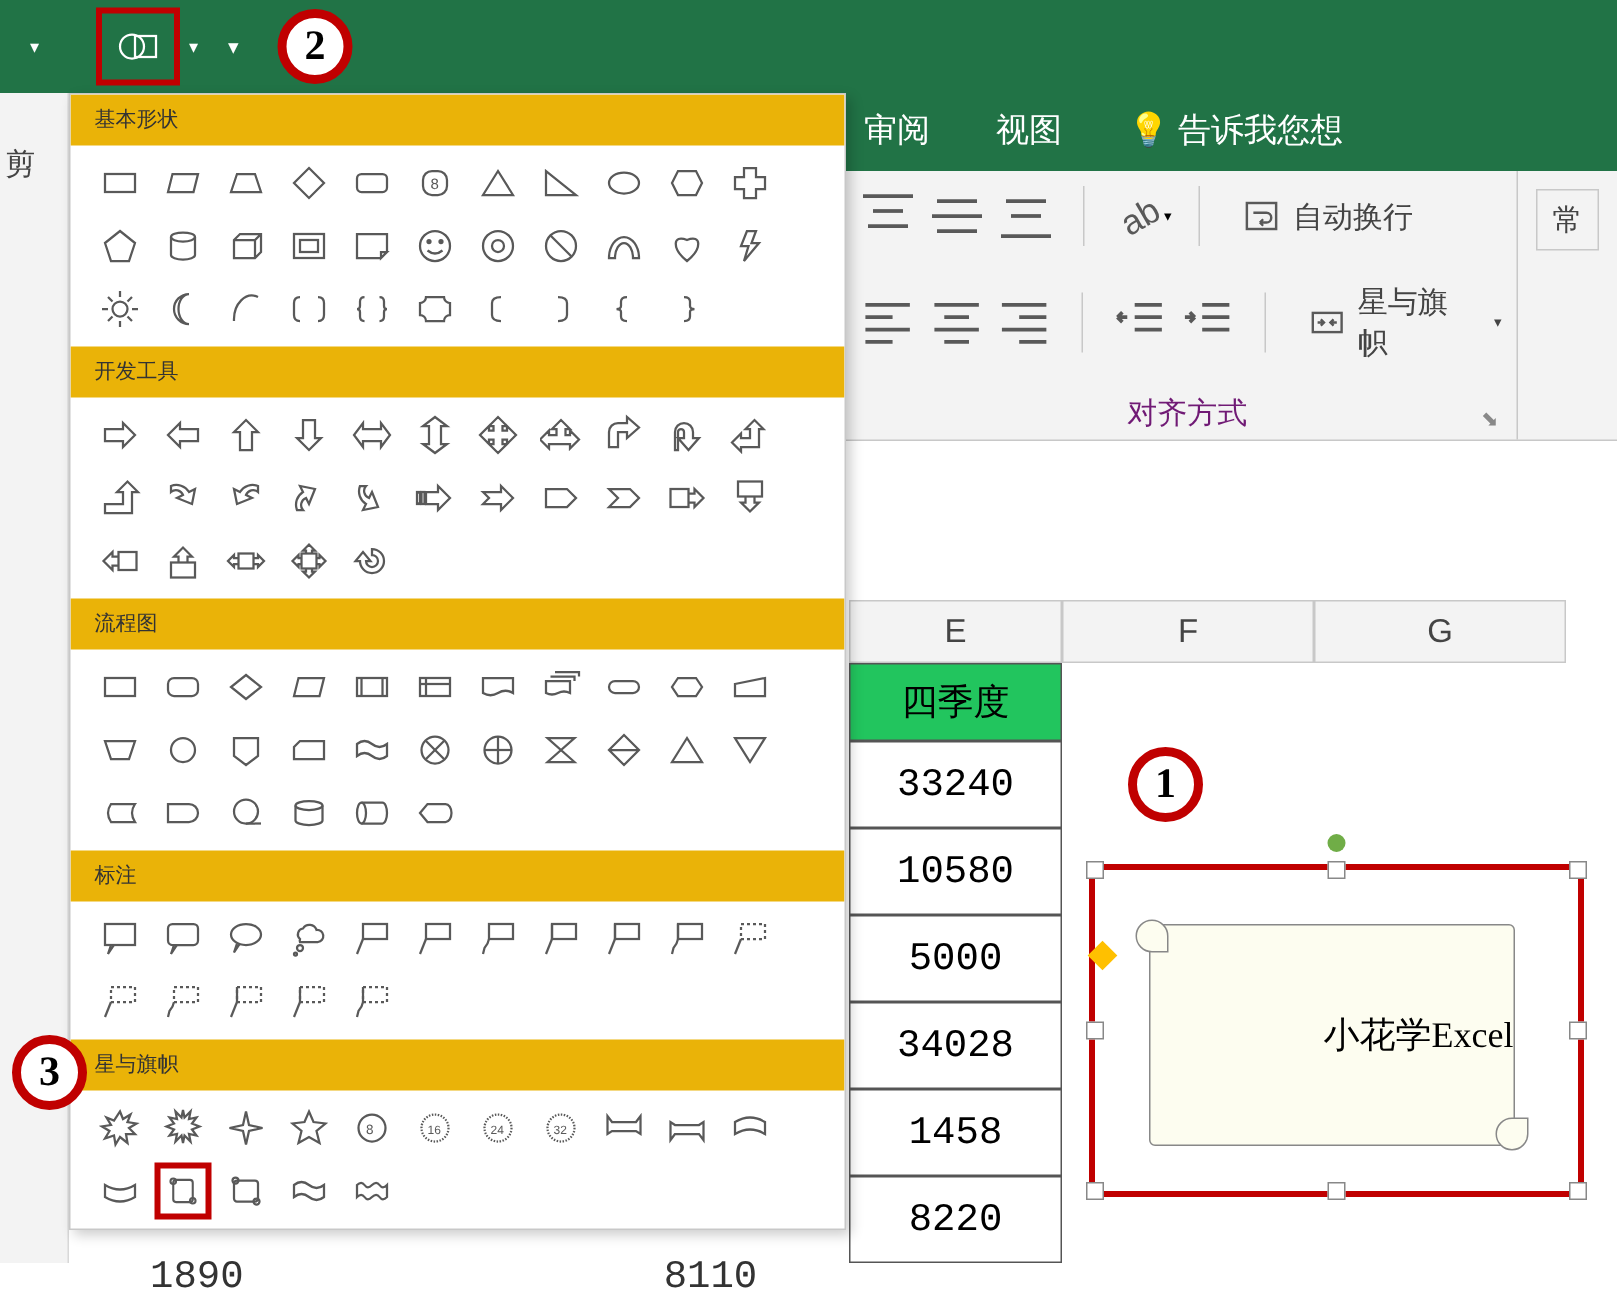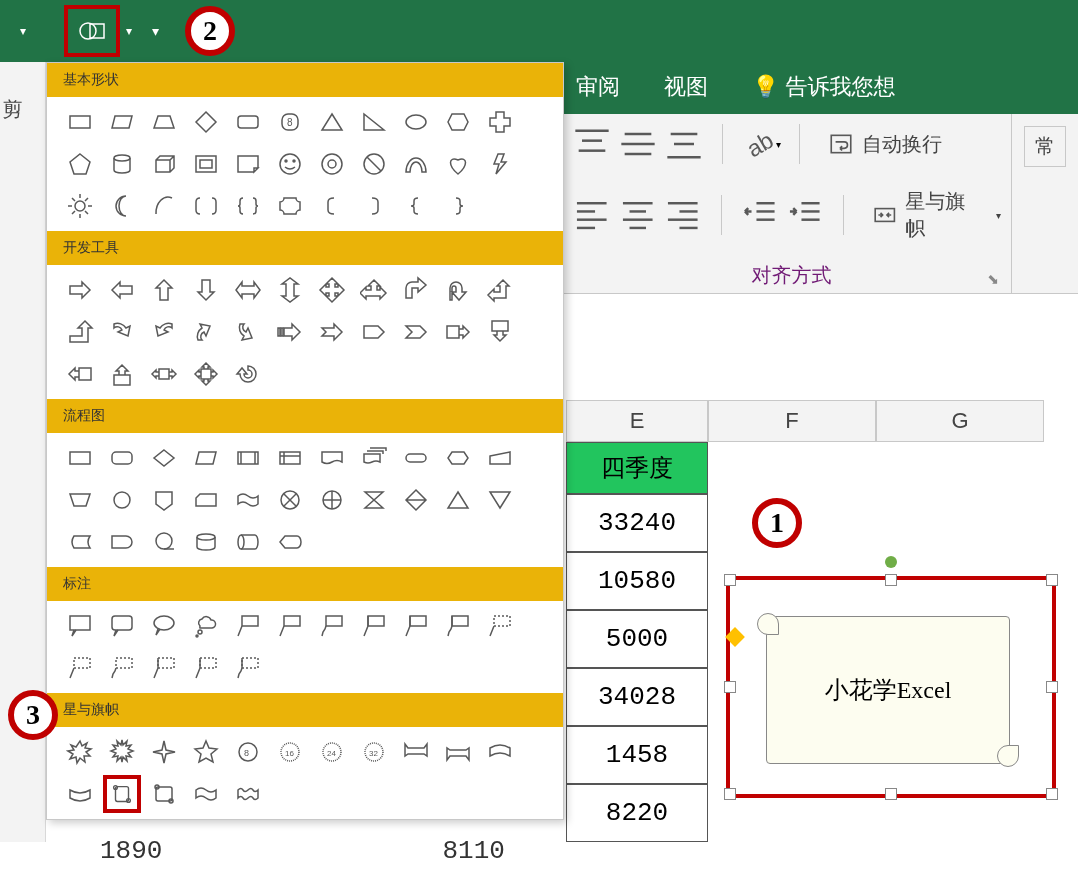--- a/index.html
+++ b/index.html
@@ -44,21 +44,21 @@
   .col-E { width: 142px; }
   .col-F { width: 168px; }
   .col-G { width: 168px; }
   
   .header-cell { width: 142px; height: 52px; border: 1px solid #555; background: #22c55e; display: flex; align-items: center; justify-content: center; font-size: 24px; font-weight: 500; }
   .data-cell { width: 142px; height: 58px; border: 1px solid #555; display: flex; align-items: center; justify-content: center; font-family: "Courier New", monospace; font-size: 26px; background: #fff; }
   
   .shape-object { position: absolute; top: 576px; left: 726px; width: 330px; height: 222px; border: 4px solid #c00000; }
   .selection-handle { width: 12px; height: 12px; border: 1px solid #888; background: #fff; position: absolute; }
   .rotation-handle { width: 12px; height: 12px; background: #70ad47; border-radius: 50%; position: absolute; top: -24px; left: 50%; transform: translateX(-50%); }
-  .scroll-shape { position: absolute; top: 36px; left: 36px; width: 244px; height: 148px; background: #fdfdf0; border: 1px solid #888; border-radius: 4px; display: flex; align-items: center; justify-content: center; font-family: "SimSun", serif; font-size: 24px; }
+  .scroll-shape { position: absolute; top: 36px; left: 36px; width: 244px; height: 148px; background: #fdfdf0; border: 1px solid #888; border-radius: 4px; display: flex; align-items: center; justify-content: flex-end; font-family: "SimSun", serif; font-size: 24px; }
   .scroll-curl-tl { position: absolute; top: -4px; left: -10px; width: 22px; height: 22px; border: 1px solid #888; border-radius: 50% 50% 0 50%; background: #fdfdf0; }
   .scroll-curl-br { position: absolute; bottom: -4px; right: -10px; width: 22px; height: 22px; border: 1px solid #888; border-radius: 50% 0 50% 50%; background: #fdfdf0; }
   .adjust-handle { width: 14px; height: 14px; background: #ffc000; transform: rotate(45deg); position: absolute; top: 50px; left: -2px; }
   
   .row-830 { position: absolute; top: 836px; left: 100px; font-family: "Courier New", monospace; font-size: 26px; color: #333; display: flex; gap: 280px; }
   
   svg { stroke: #595959; stroke-width: 1.5; fill: none; }
 </style>
 </head>
 <body>

